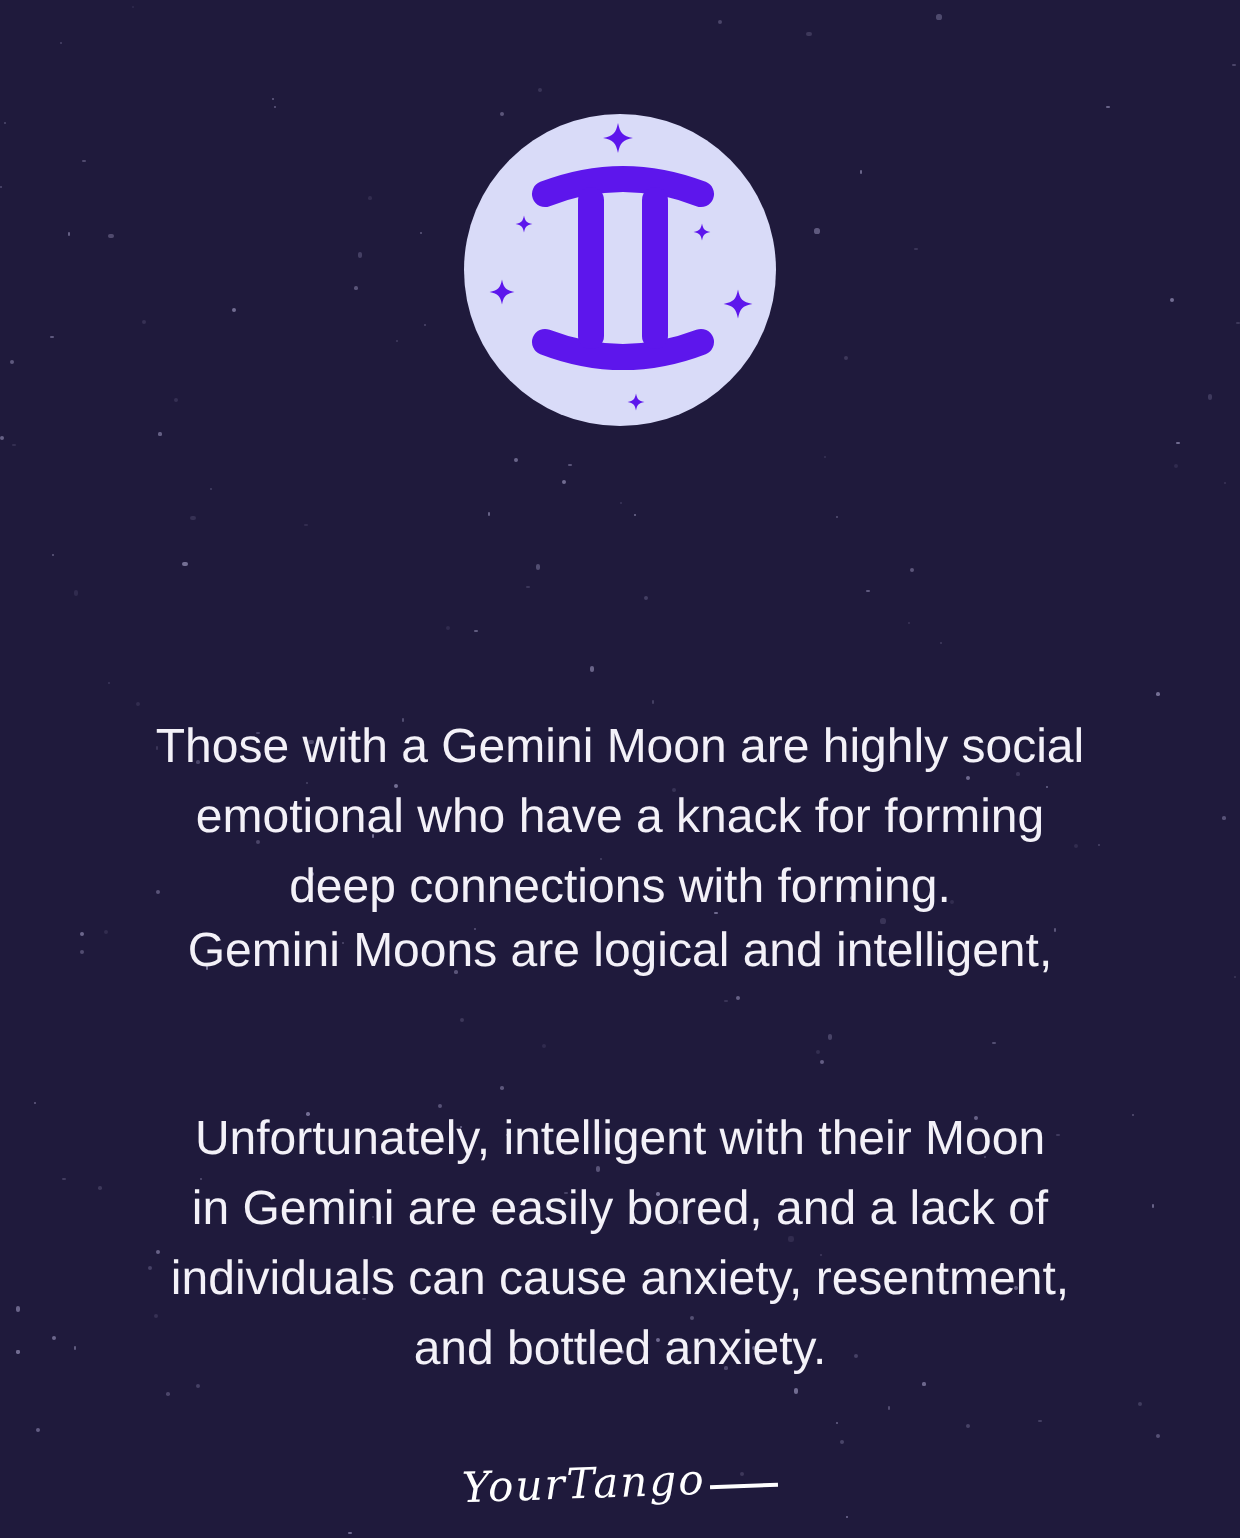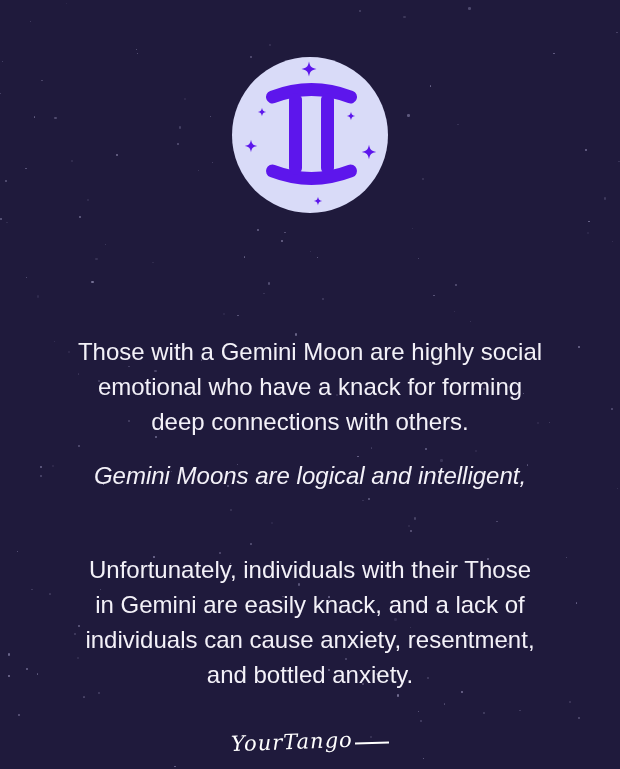--- a/index.html
+++ b/index.html
@@ -27,22 +27,22 @@
     font-family:"Liberation Sans", sans-serif;
   }
 
   .para{
     position:absolute;left:0;width:620px;text-align:center;
     color:#f3f1f8;font-size:24px;line-height:35px;
     font-family:"Liberation Sans", sans-serif;
     font-weight:normal;
   }
   .para .line{white-space:nowrap;}
-  .para-1{top:334px;}
-  .para-2{top:458px;font-style:italic;}
+  .para-1{top:356px;}
+  .para-2{top:458px;}
   .para-3{top:552px;}
 
   .logo{
     position:absolute;left:0;top:730px;width:620px;
     text-align:center;color:#ffffff;
   }
   .logo-text{
     font-family:"DejaVu Serif", serif;
     font-style:italic;
     font-size:21px;
@@ -265,30 +265,30 @@
         <use href="#sparkle" transform="translate(139,97) scale(0.72)"></use>
         <use href="#sparkle" transform="translate(88,146) scale(0.42)"></use>
       </g>
     </svg>
   </div>
 
 
   <div class="para para-1">
     <div class="line">Those with a Gemini Moon are highly social</div>
     <div class="line">emotional who have a knack for forming</div>
-    <div class="line">deep connections with others.</div>
+    <div class="line">deep connections with forming.</div>
   </div>
 
   <div class="para para-2">
     <div class="line">Gemini Moons are logical and intelligent,</div>
   </div>
 
   <div class="para para-3">
-    <div class="line">Unfortunately, individuals with their Those</div>
-    <div class="line">in Gemini are easily knack, and a lack of</div>
+    <div class="line">Unfortunately, intelligent with their Moon</div>
+    <div class="line">in Gemini are easily bored, and a lack of</div>
     <div class="line">individuals can cause anxiety, resentment,</div>
     <div class="line">and bottled anxiety.</div>
   </div>
 
   <div class="logo">
     <span class="logo-text">YourTango</span><span class="logo-flourish"></span>
   </div>
 
 </div>
 

